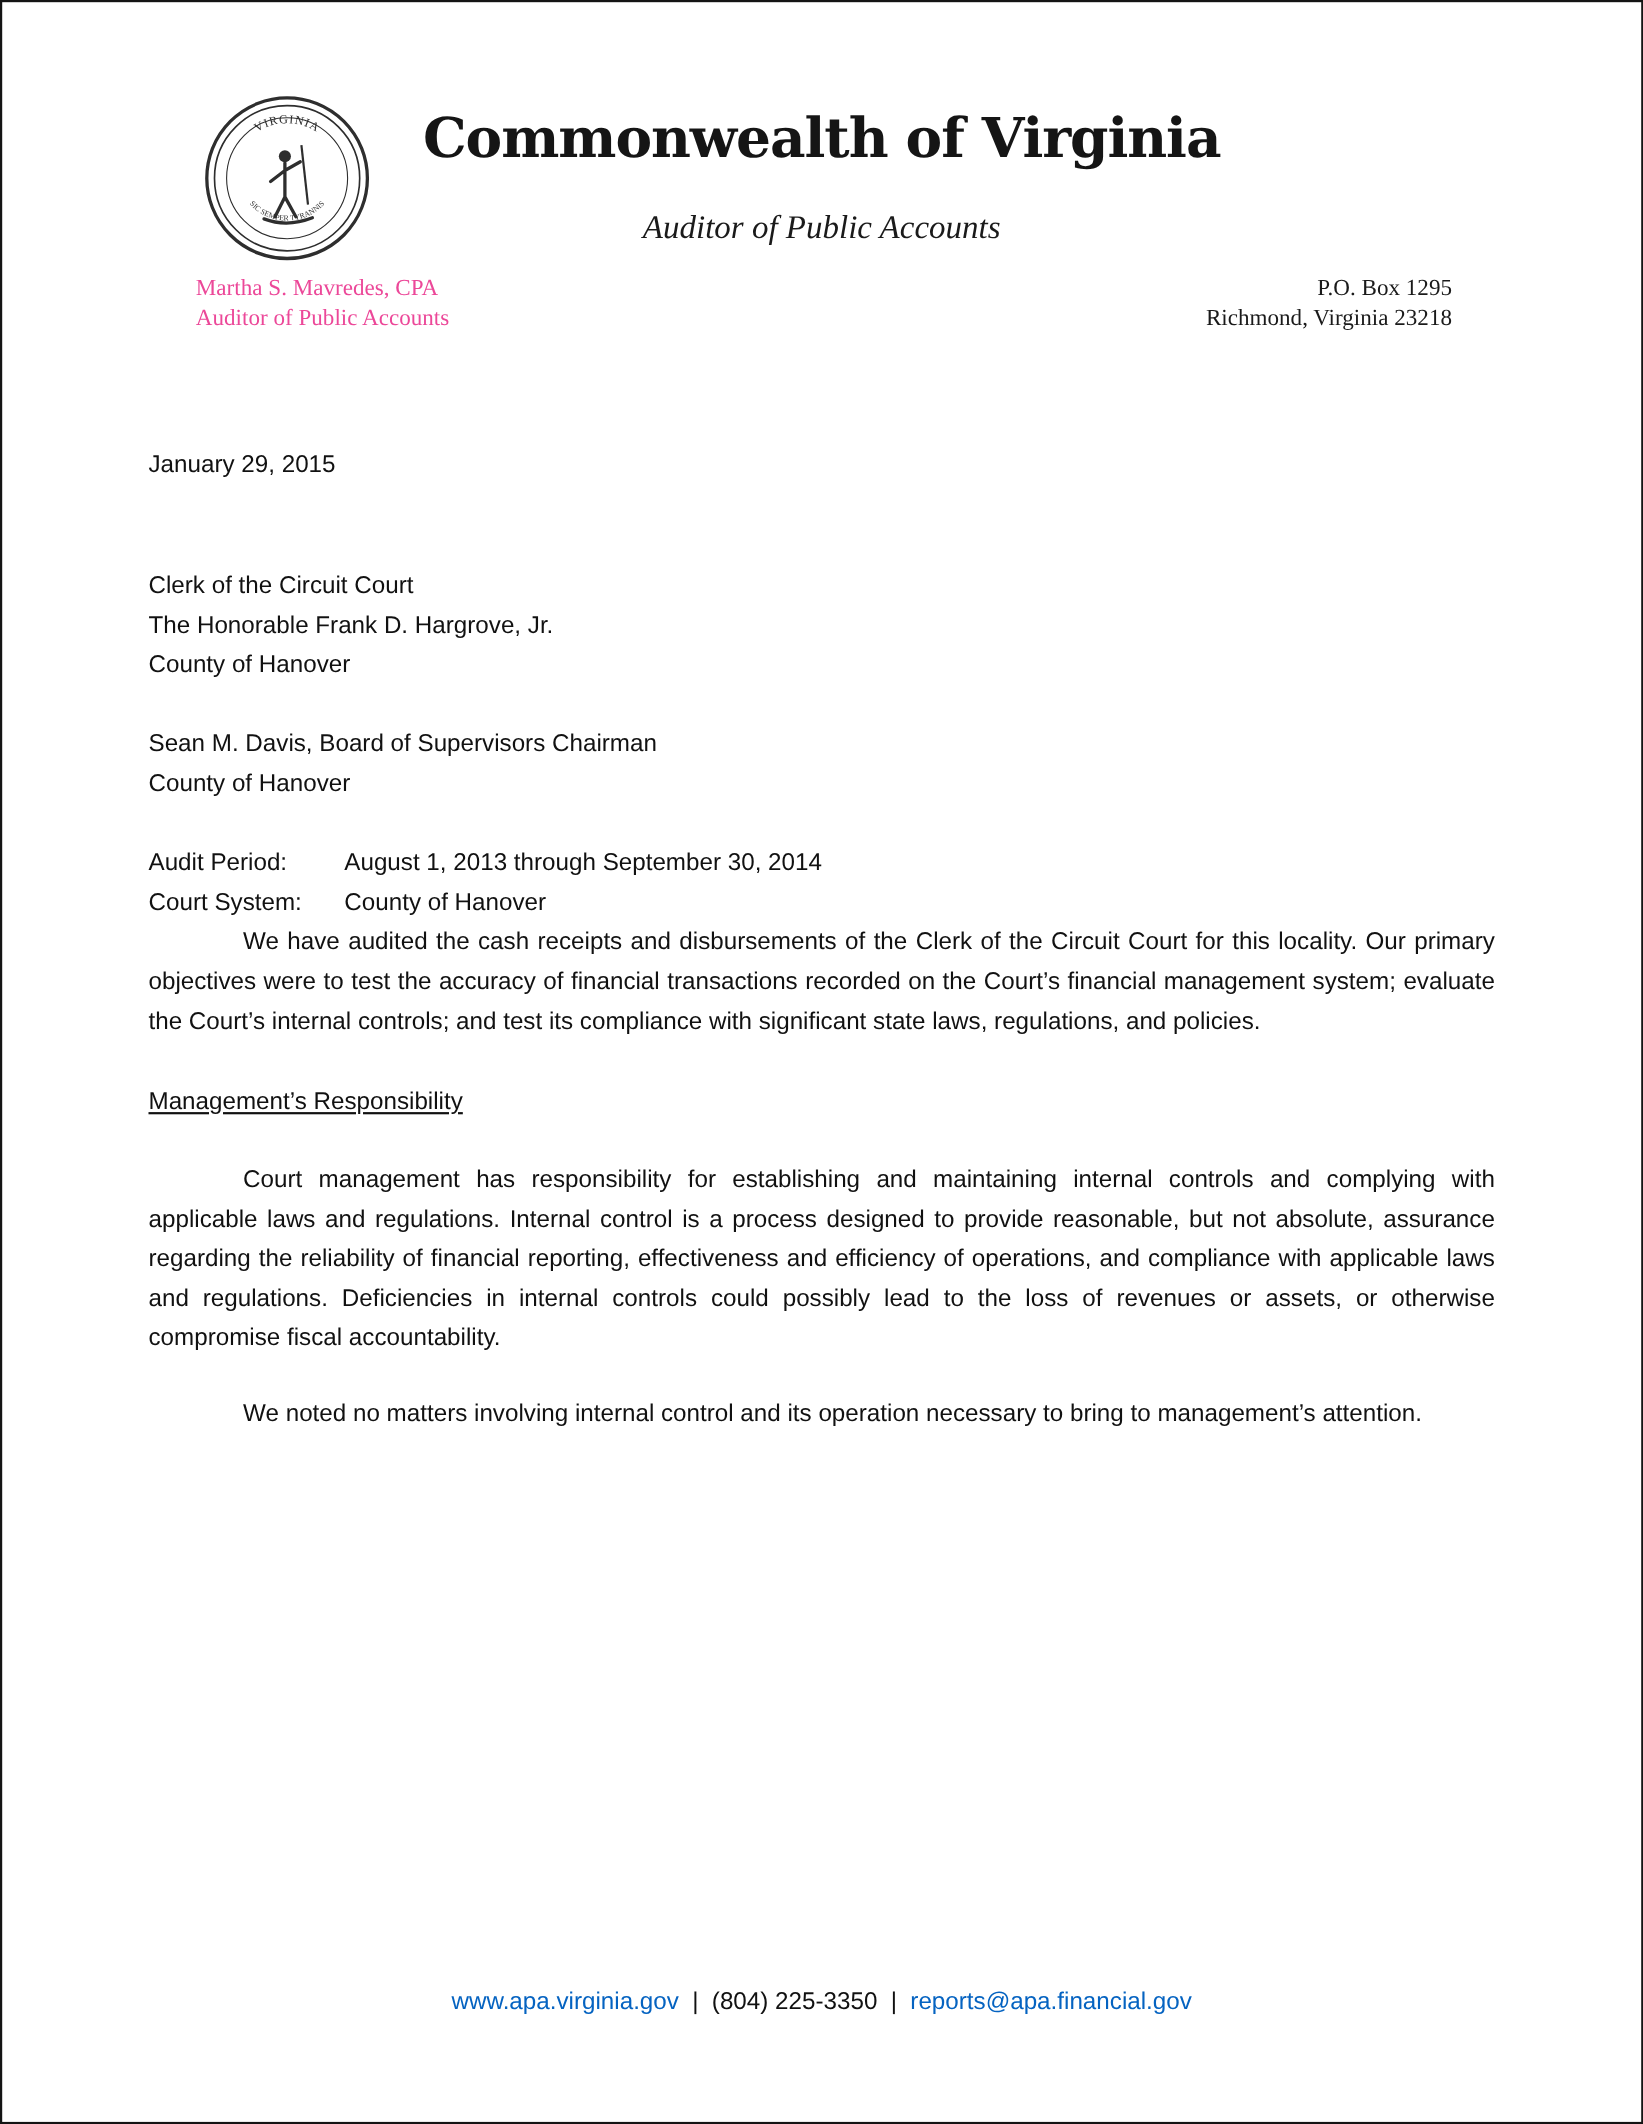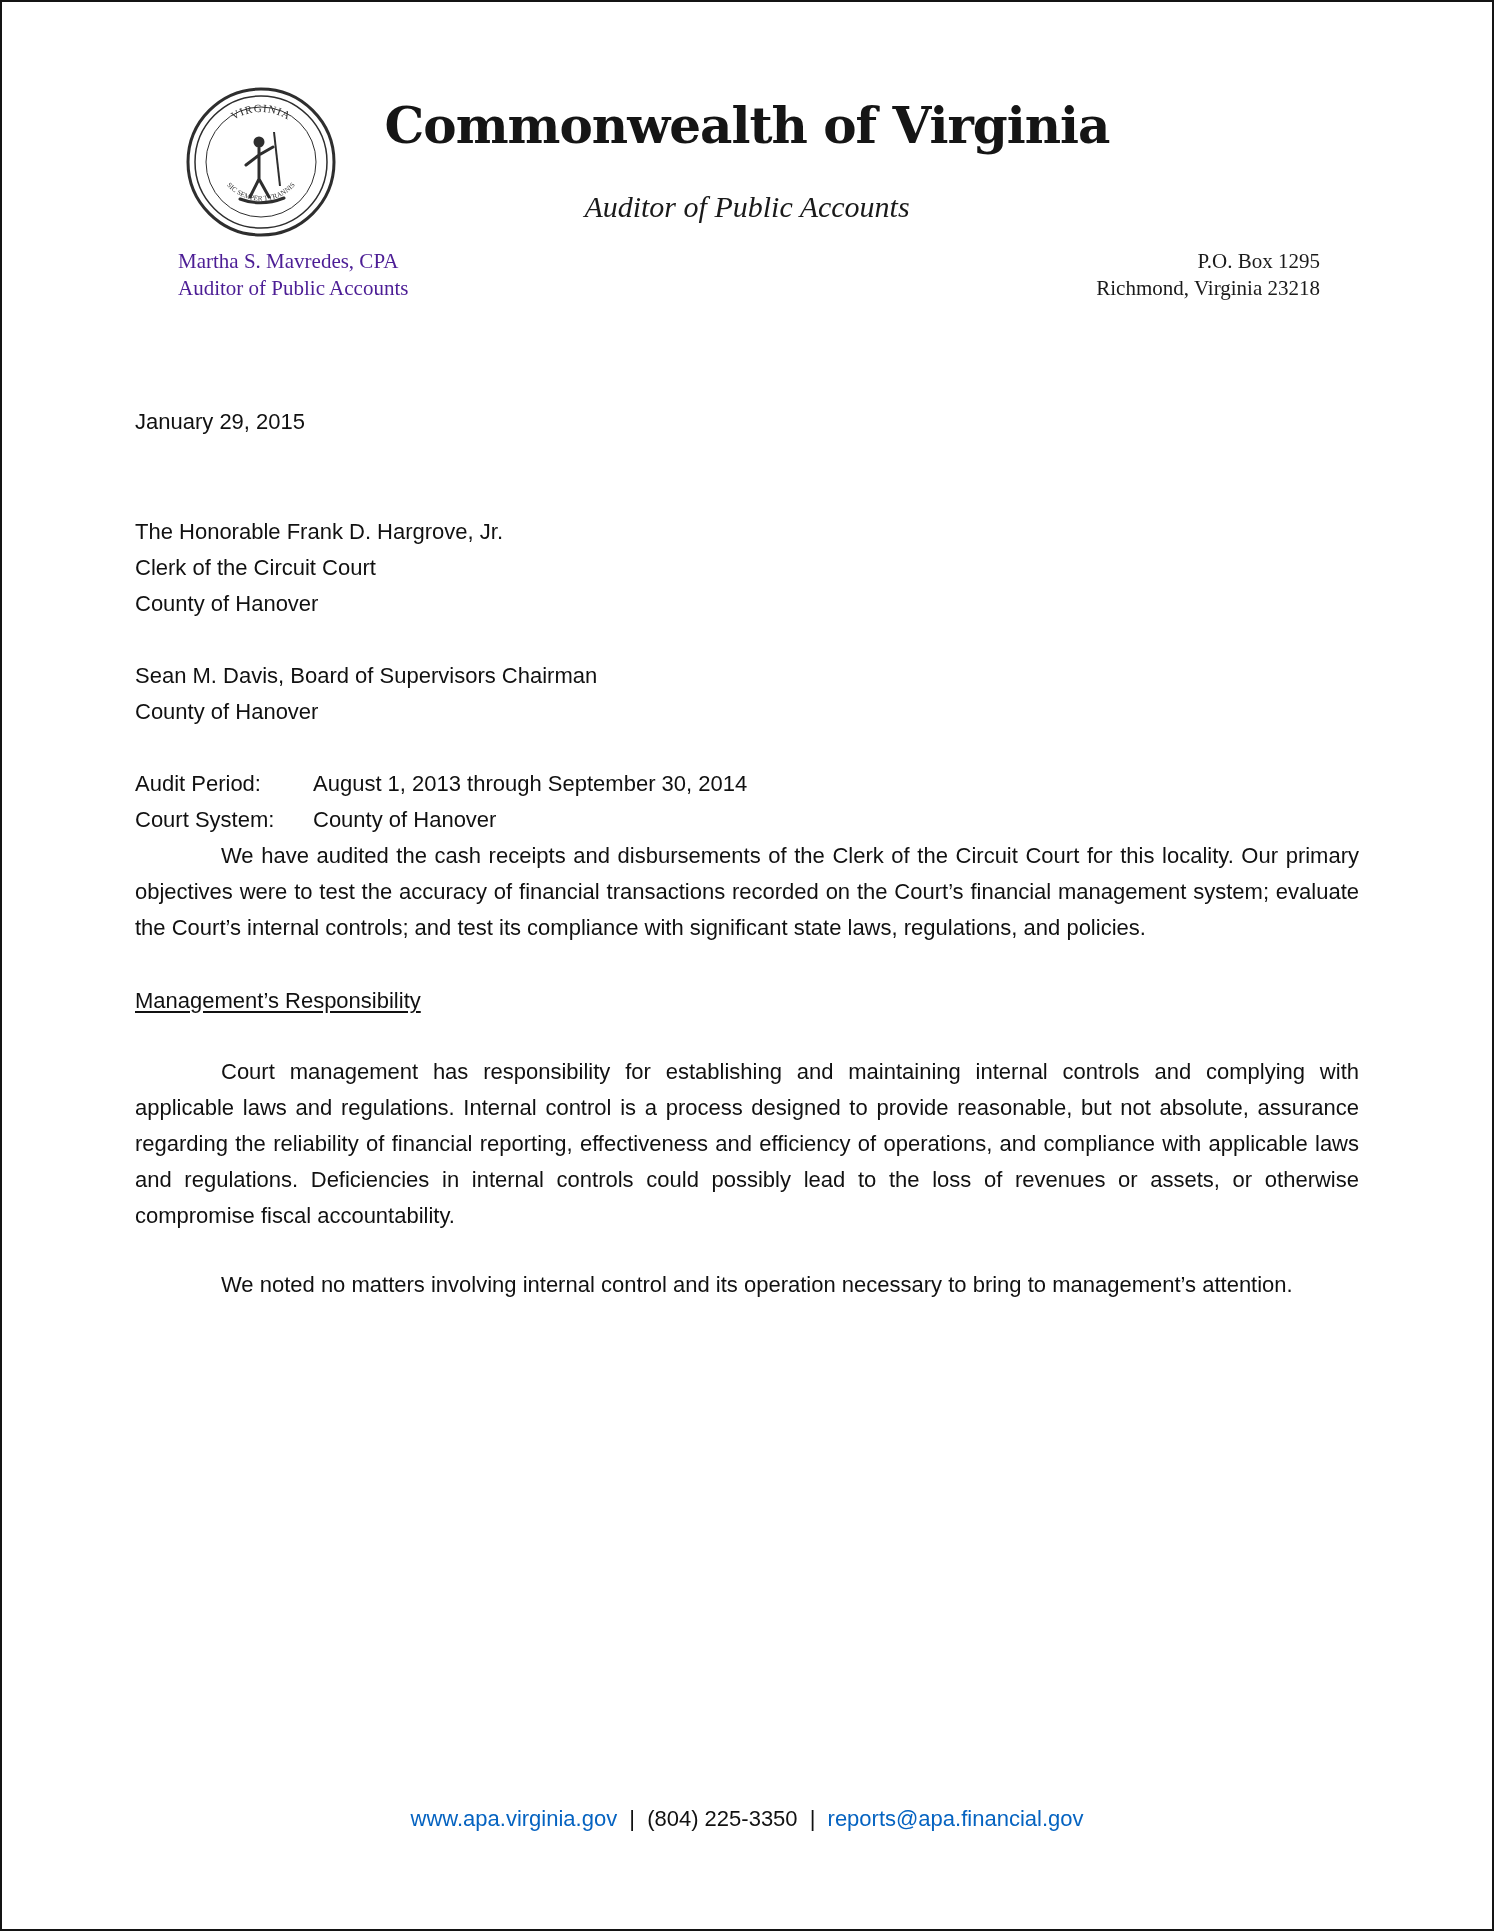--- a/index.html
+++ b/index.html
@@ -41,21 +41,21 @@
     font-style: italic;
     font-size: 30px;
     color: #1a1a1a;
   }
   .contact-left {
     position: absolute;
     left: 176px; top: 246px;
     font-family: "Liberation Serif", serif;
     font-size: 21px;
     line-height: 27px;
-    color: #4c1d95;
+    color: #ec4899;
   }
   .contact-right {
     position: absolute;
     right: 172px; top: 246px;
     text-align: right;
     font-family: "Liberation Serif", serif;
     font-size: 21px;
     line-height: 27px;
     color: #1a1a1a;
   }
@@ -140,22 +140,22 @@
       <div>P.O. Box 1295</div>
       <div>Richmond, Virginia 23218</div>
     </div>
   </header>
 
   <main class="letter-body">
 
     <div class="date-line">January 29, 2015</div>
 
     <div class="recipient-block-1">
+      <div>Clerk of the Circuit Court</div>
       <div>The Honorable Frank D. Hargrove, Jr.</div>
-      <div>Clerk of the Circuit Court</div>
       <div>County of Hanover</div>
     </div>
 
     <div class="recipient-block-2">
       <div>Sean M. Davis, Board of Supervisors Chairman</div>
       <div>County of Hanover</div>
     </div>
 
     <div class="meta-block">
       <div>

